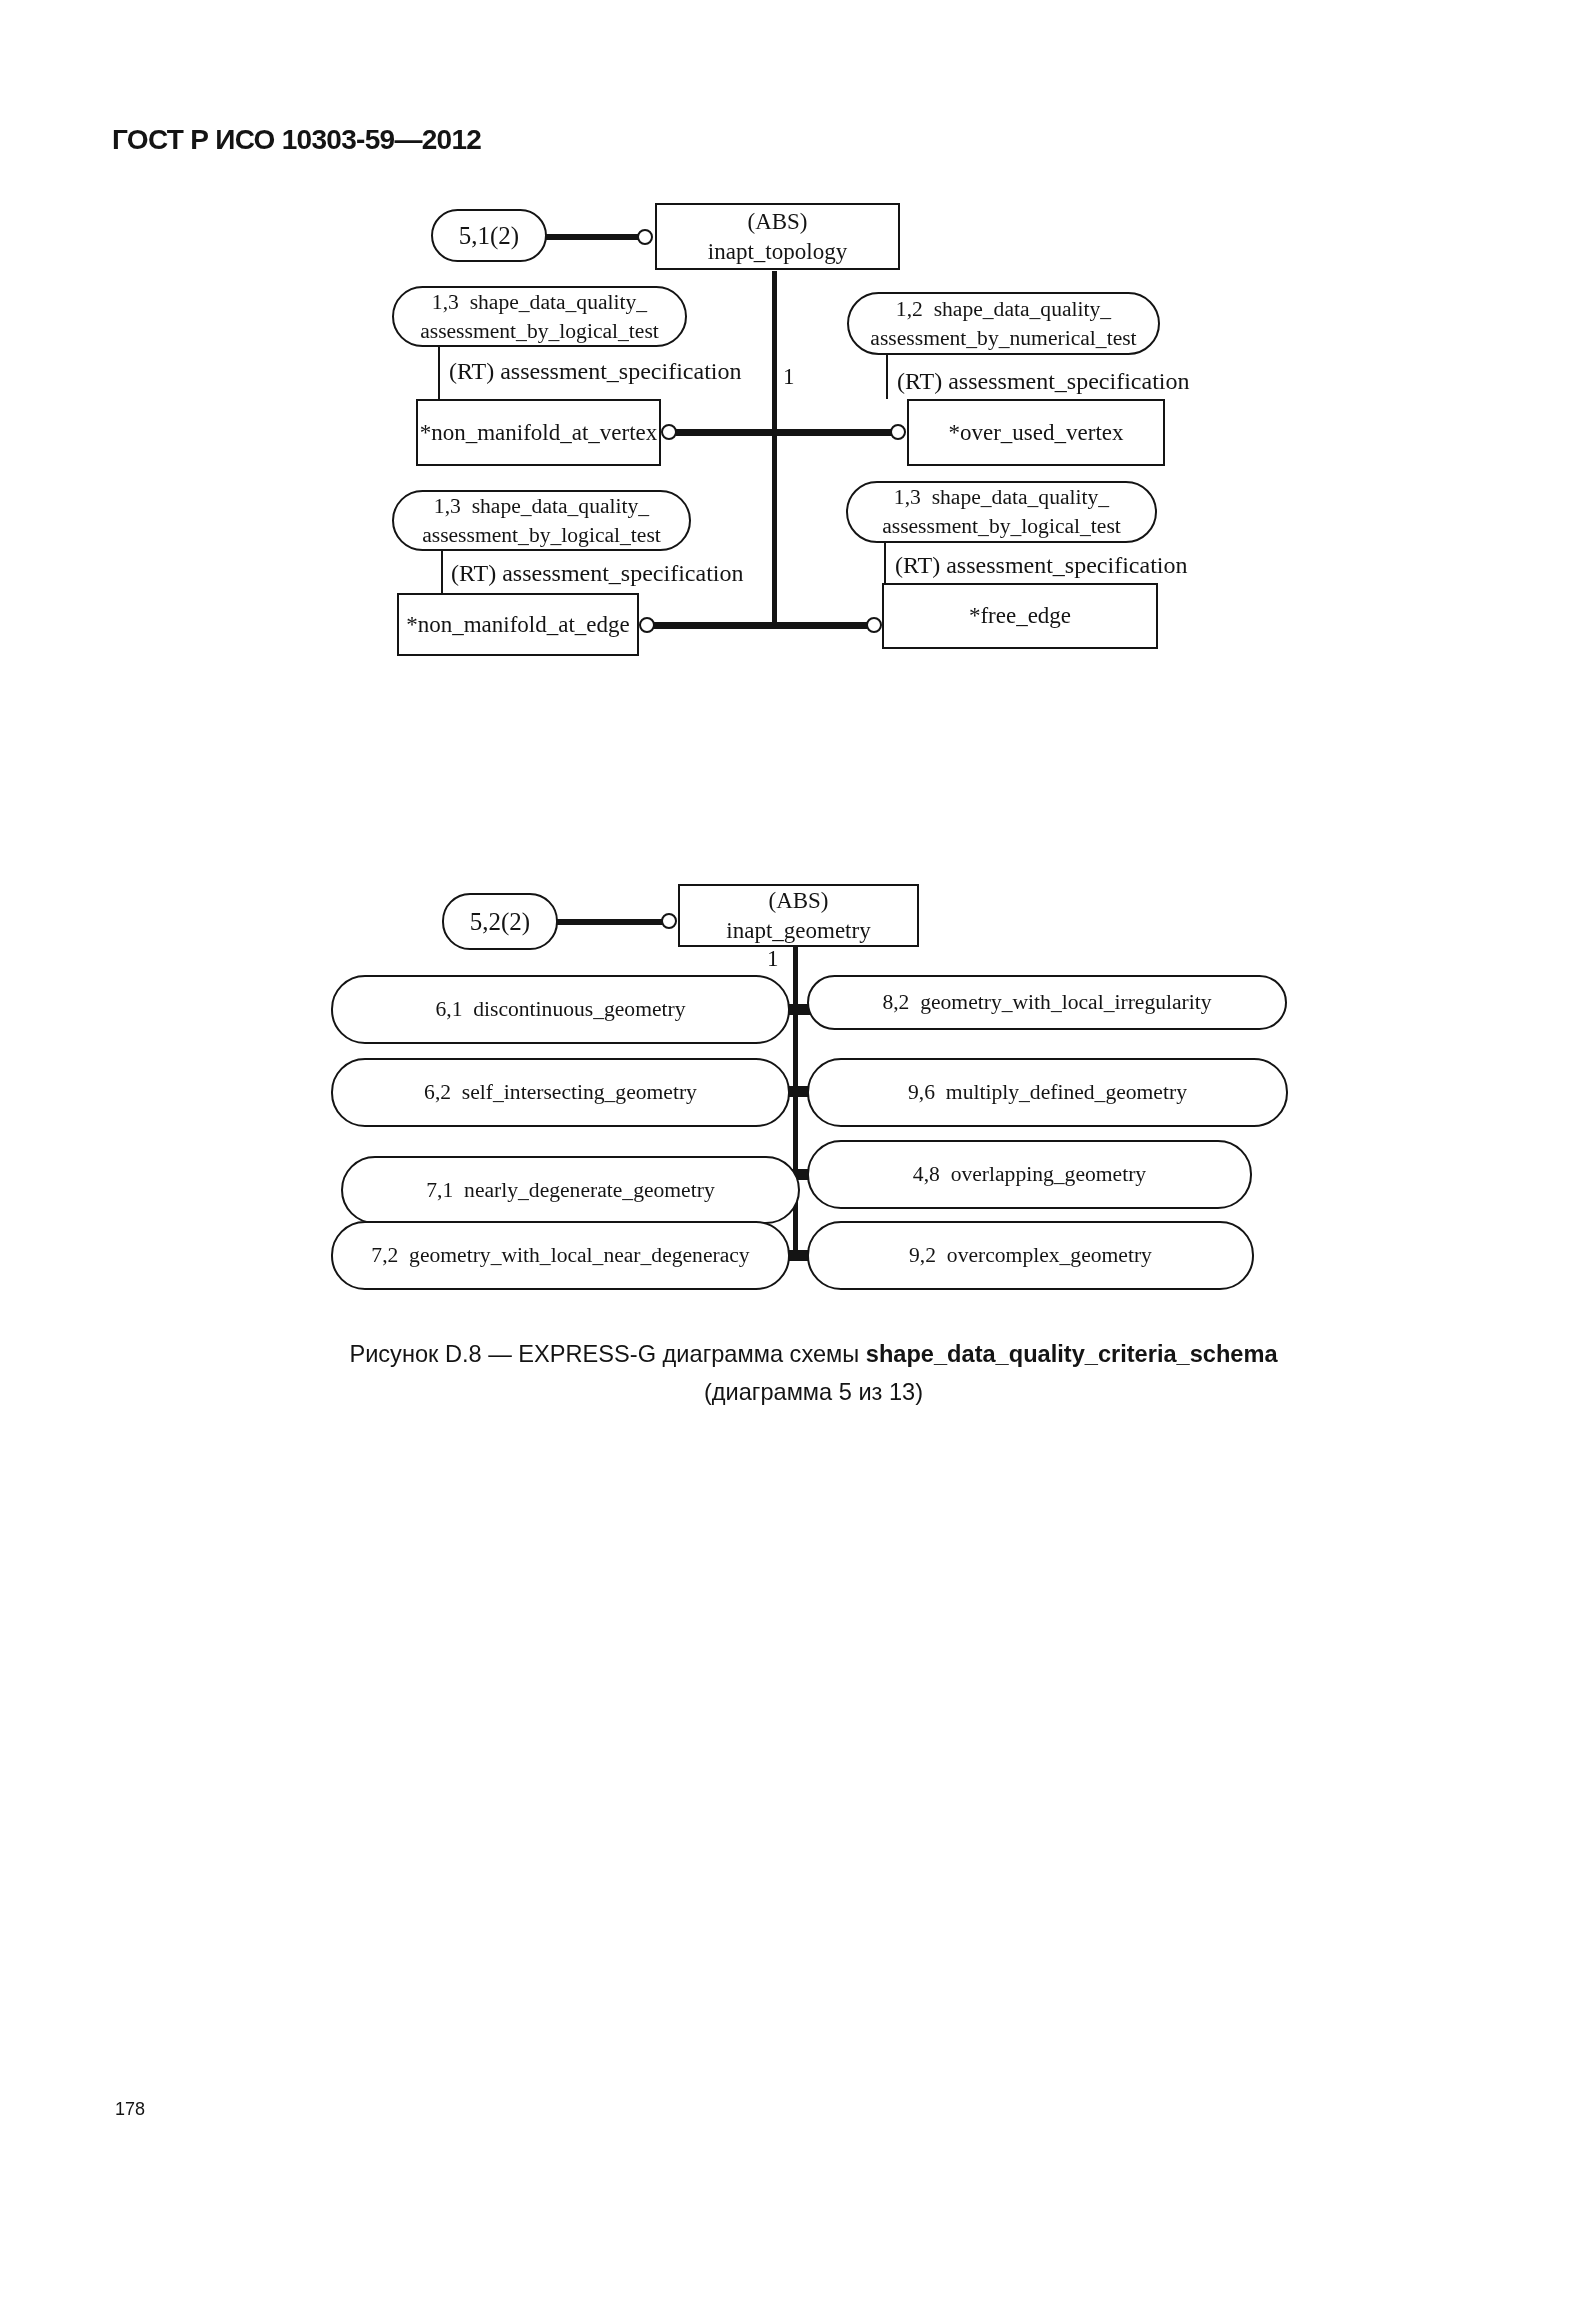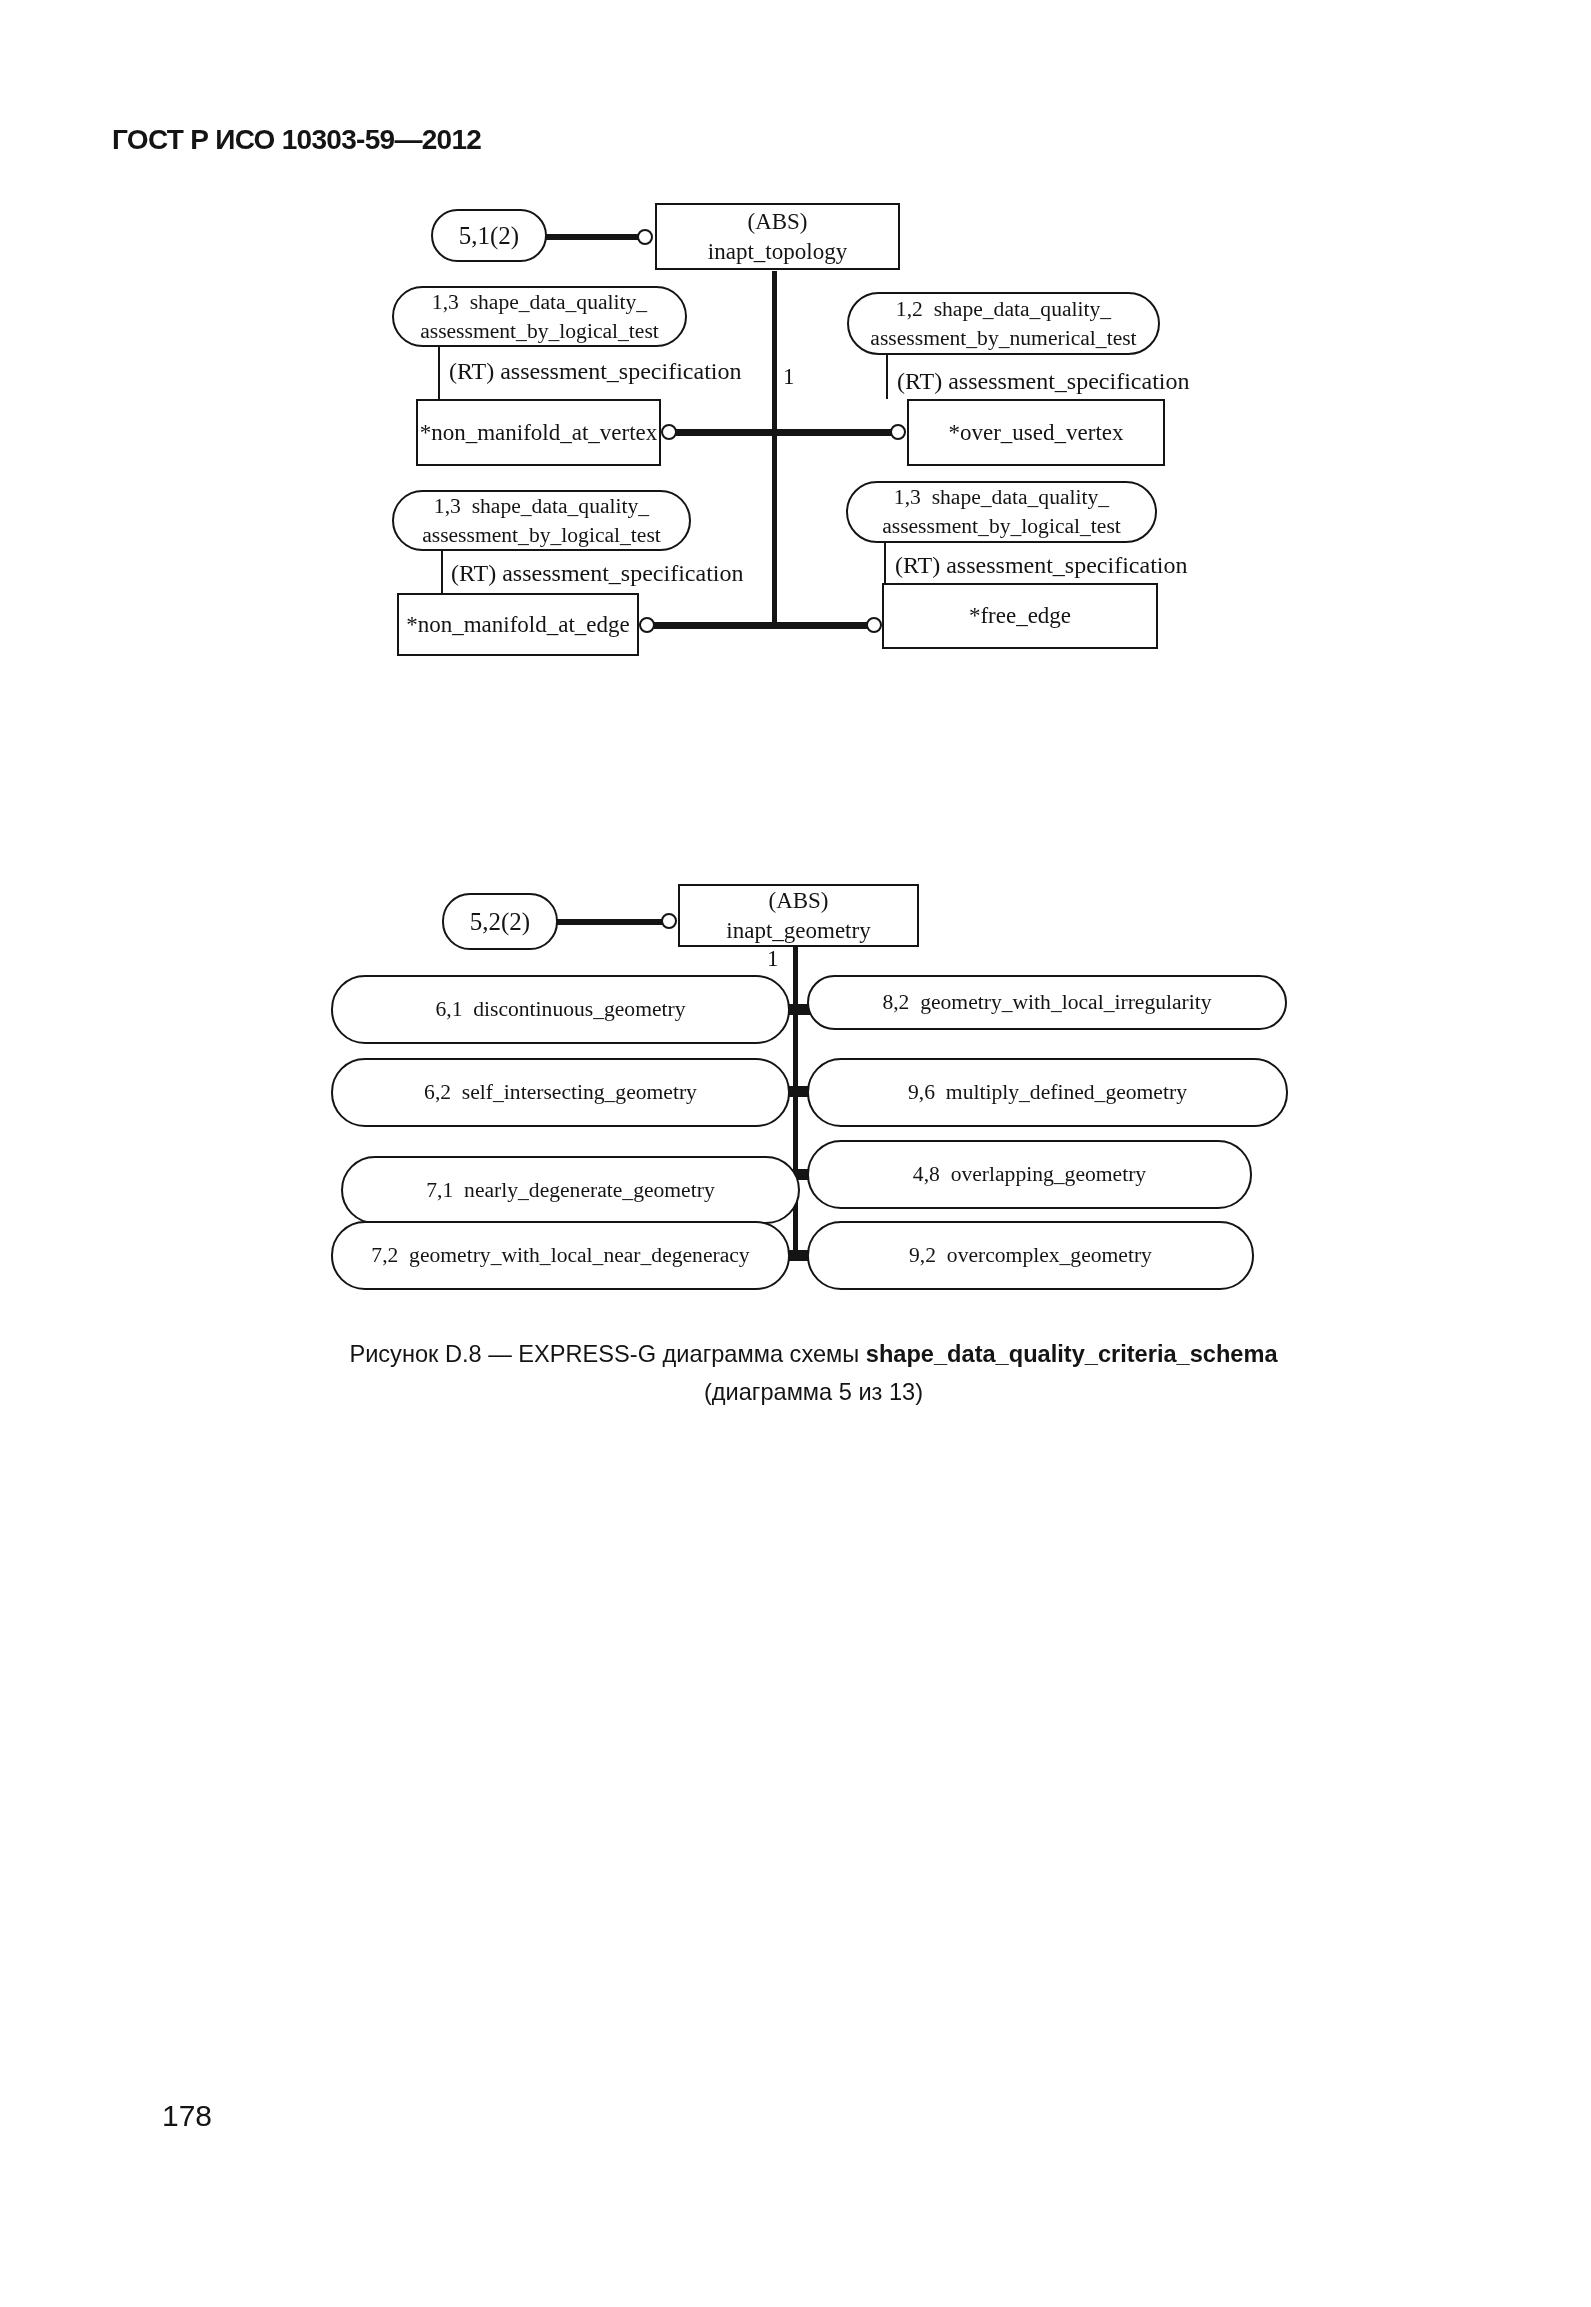--- a/index.html
+++ b/index.html
@@ -17,21 +17,21 @@
   .circle{border:2.7px solid #141414;border-radius:50%;background:#ffffff;}
   .node-line{font-size:21.6px;line-height:29px;white-space:pre;}
   .entity-text{font-size:23px;white-space:pre;}
   .root-line{font-size:23px;line-height:30px;white-space:pre;}
   .ref-text{font-size:25px;white-space:pre;}
   .rt-label{font-size:24px;white-space:pre;}
   .card-label{font-size:23px;}
   .header-text{font-size:28px;font-weight:bold;letter-spacing:-0.7px;white-space:pre;}
   .caption{width:100%;text-align:center;font-size:23.6px;line-height:38px;padding-left:36px;}
   .caption .bold{font-weight:bold;}
-  .pagenum{font-size:30px;margin-left:47px;}
+  .pagenum{font-size:18px;}
 </style>
 </head>
 <body>
 
 <div class="page">
 
   <div class="abs sans header-text" style="left:112px;top:124px;">ГОСТ Р ИСО 10303-59—2012</div>
 
   <div>
 

